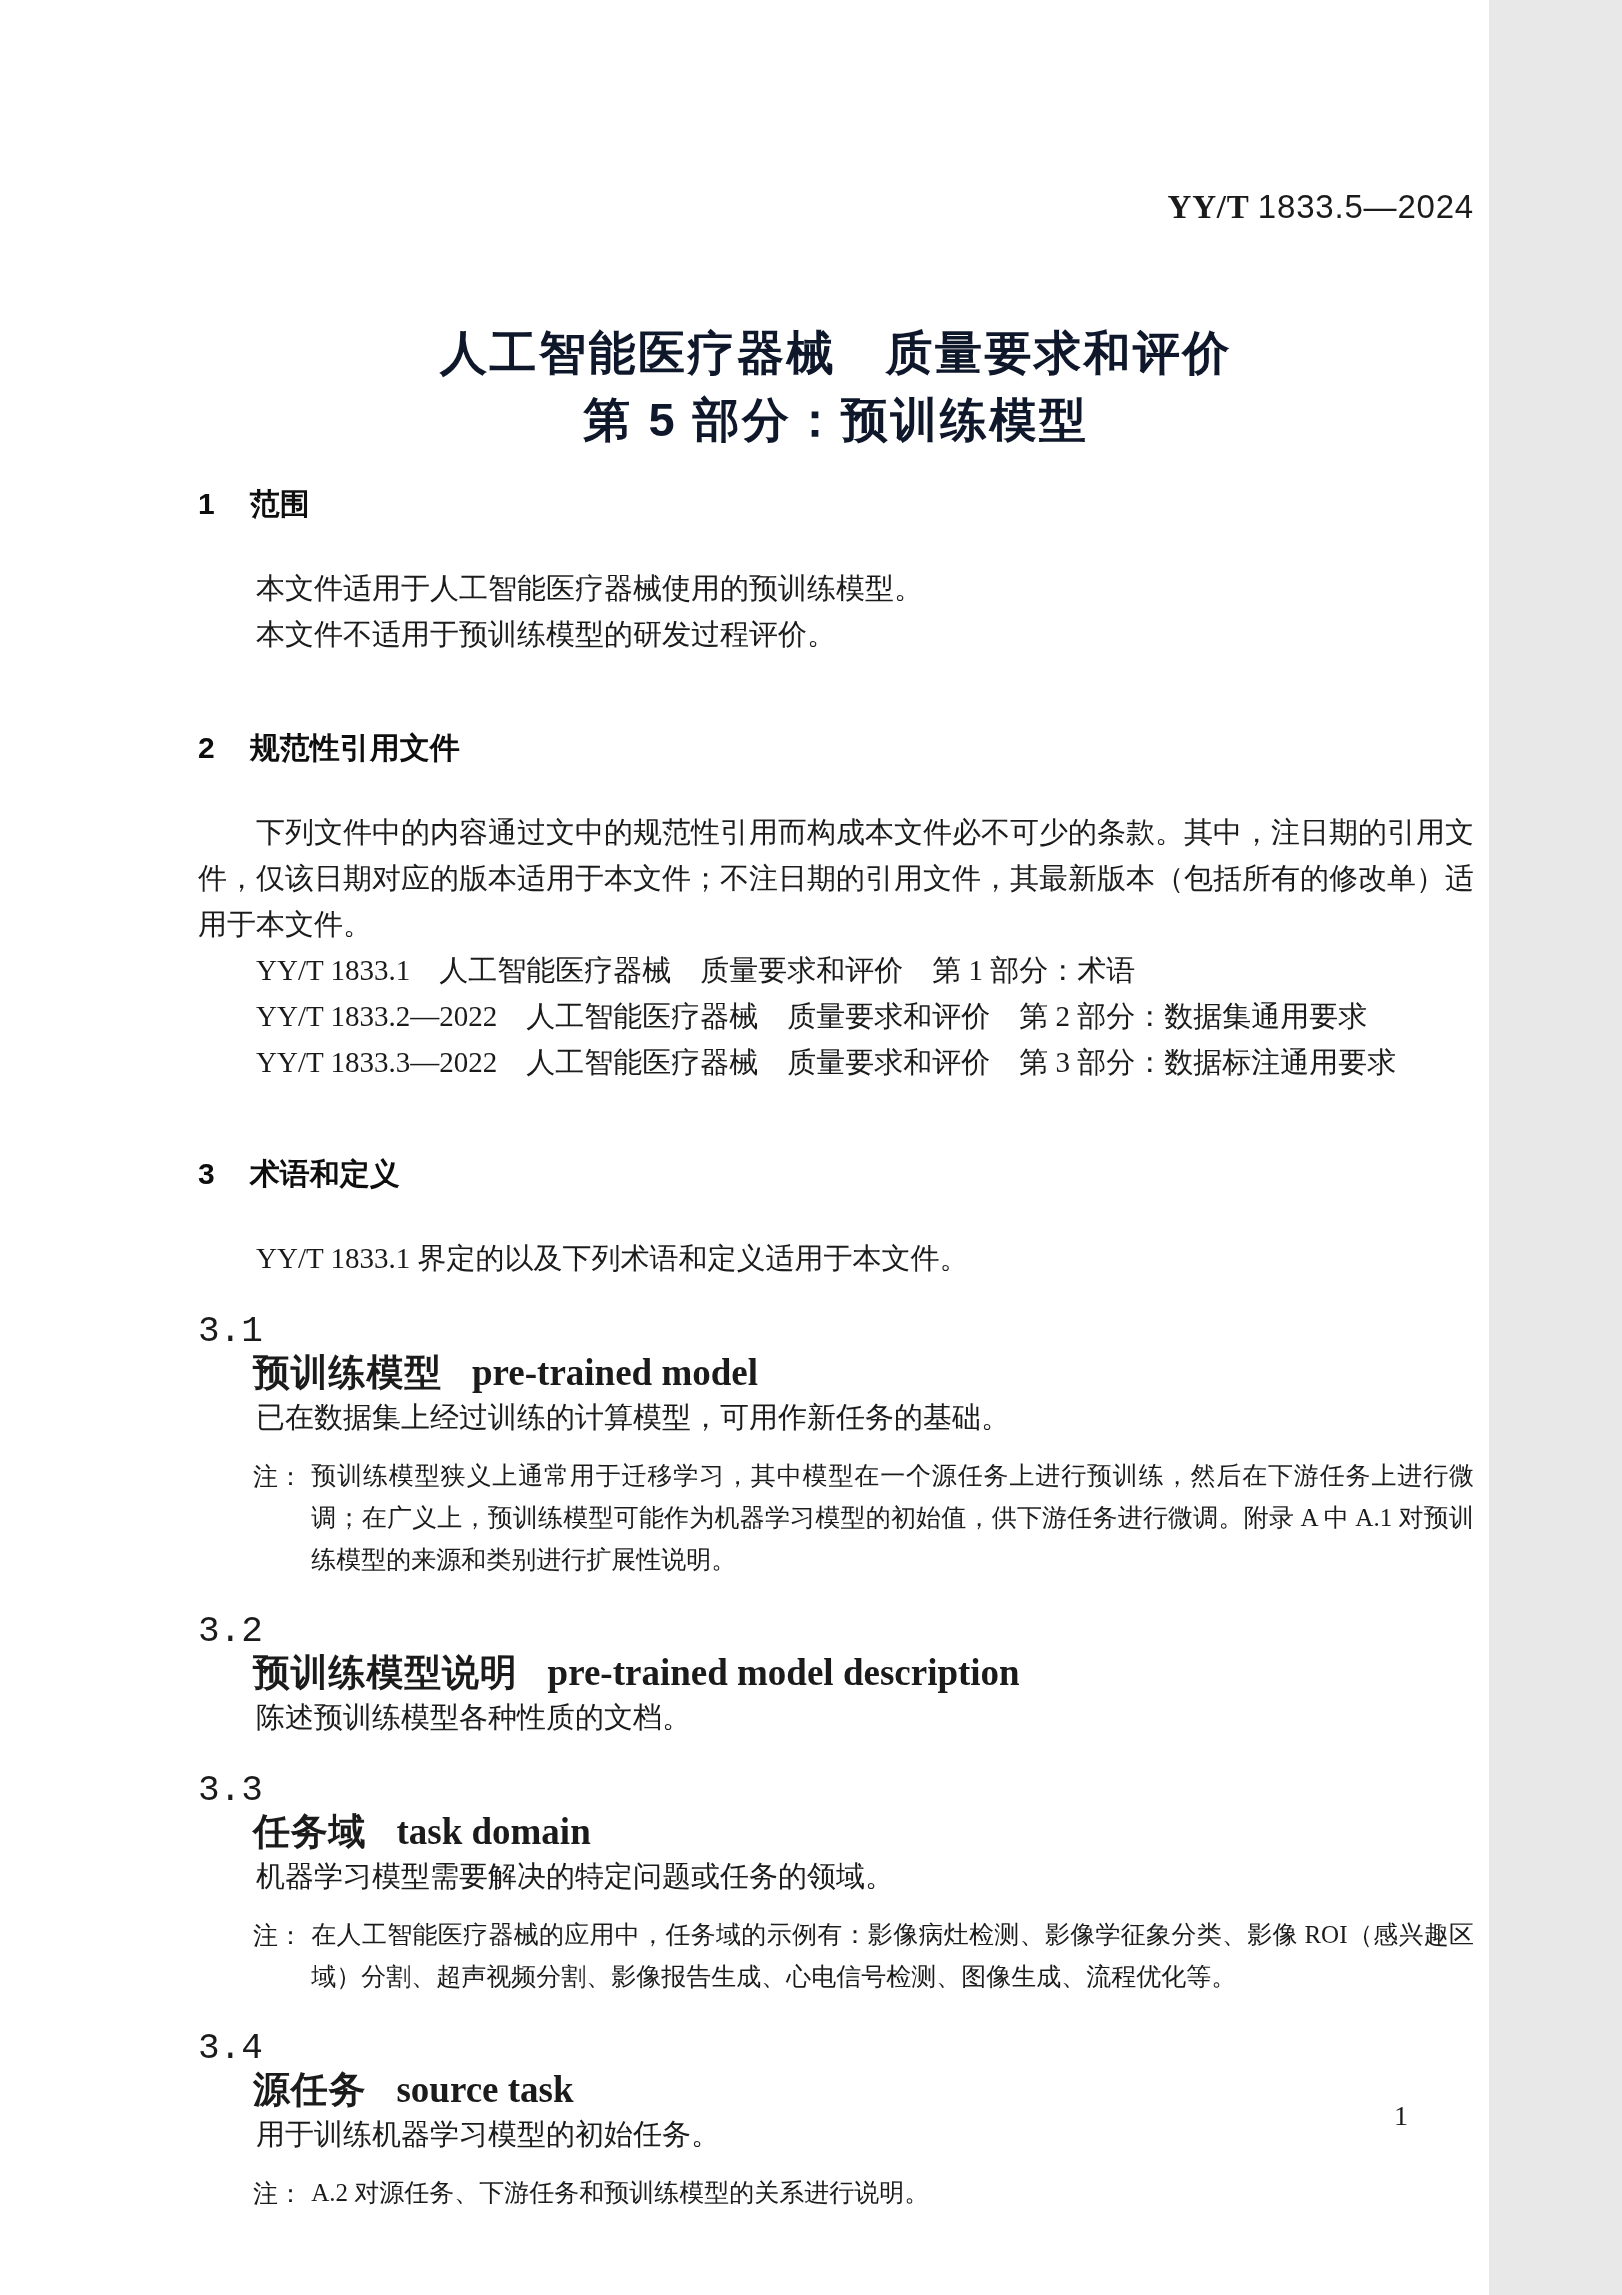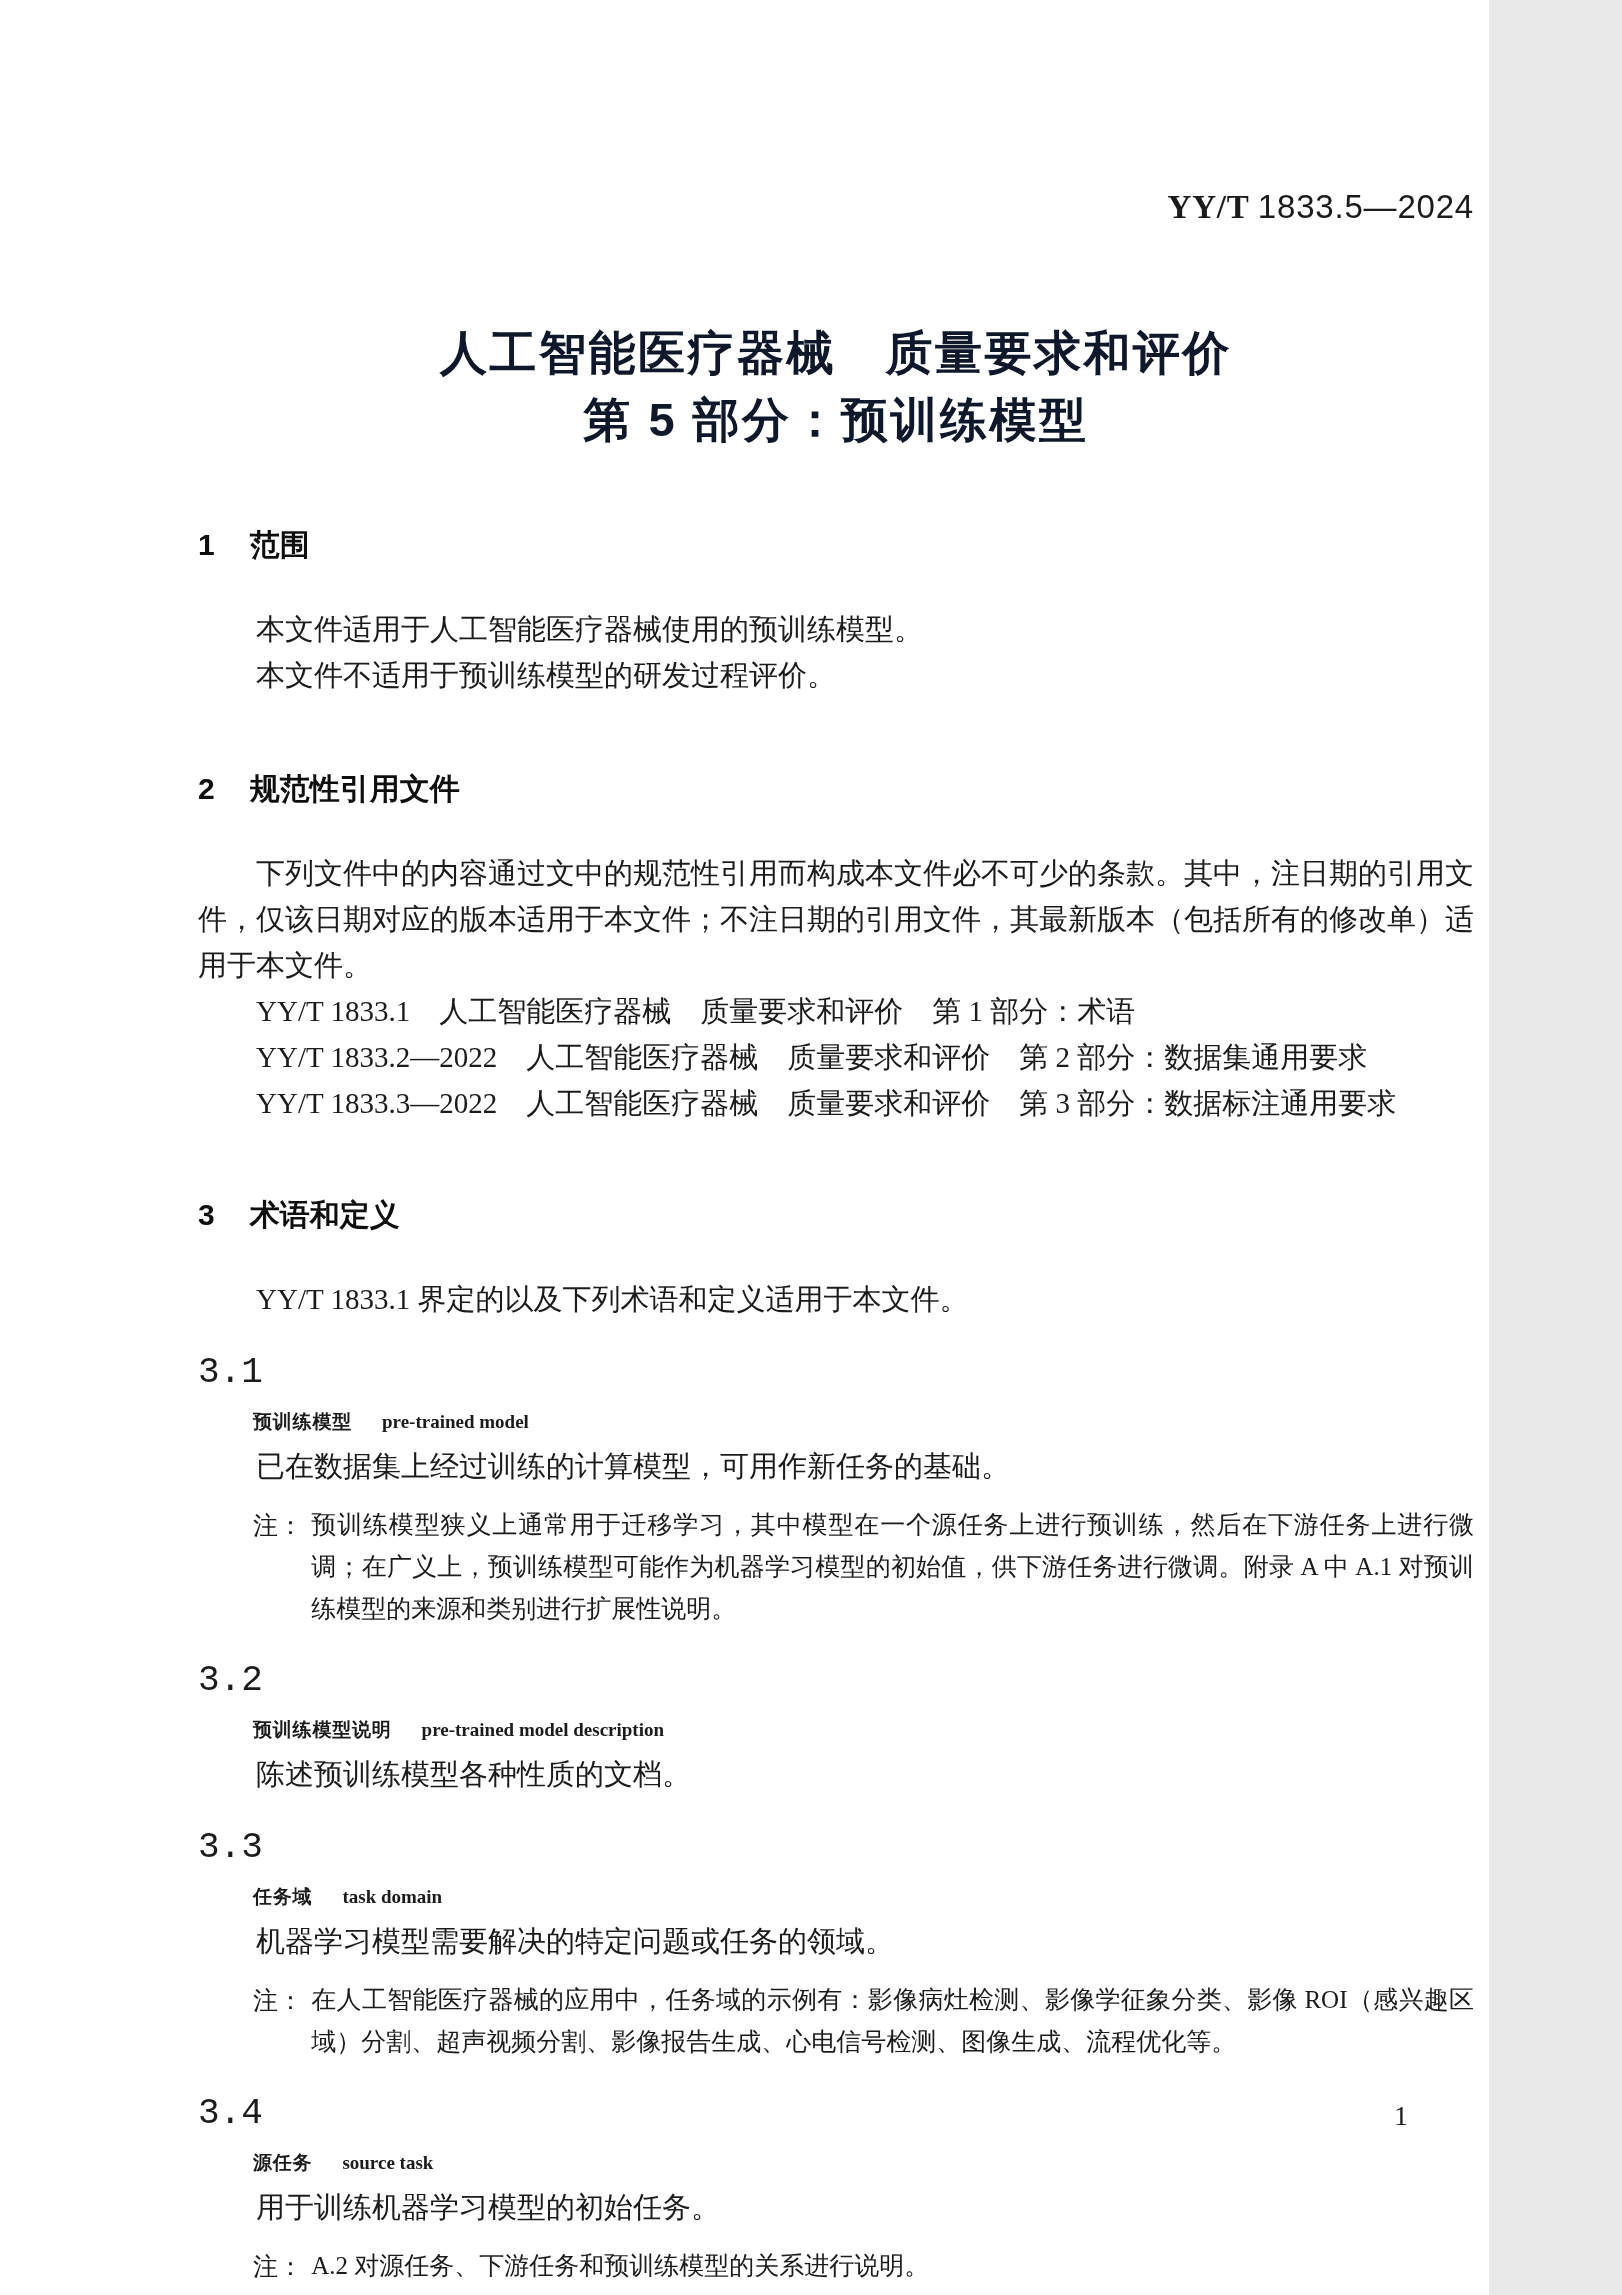--- a/index.html
+++ b/index.html
@@ -21,35 +21,35 @@
     font-family:"Liberation Sans", sans-serif; font-weight:700;
     font-size:47px; line-height:67px; color:#0f172a; letter-spacing:2.5px;
   }
 
   
   .sec-heading {
     font-family:"Liberation Sans", sans-serif; font-weight:700;
     font-size:30px; line-height:38px; color:#0e0e0e;
     margin:0 0 42px 0;
   }
-  .sec1 { margin-top:73px; }
+  .sec1 { margin-top:32px; }
   .sec2 { margin-top:72px; }
   .sec3 { margin-top:70px; }
   .h-num { display:inline-block; margin-right:35px; }
 
   p.body {
     font-size:29px; line-height:46px; margin:0;
     text-align:justify;
   }
   .indent { text-indent:2em; }
   .ref-line { font-size:29px; line-height:46px; margin:0; text-indent:2em; white-space:nowrap; }
 
   
   .term-num { font-family:Liberation Mono, monospace; font-size:36px; line-height:37px; margin-top:32px; }
-  .term-line { margin-top:10px; padding-left:55px; font-size:19px; line-height:42px; }
+  .term-line { margin-top:2px; padding-left:55px; font-size:37px; line-height:42px; }
   .term-zh { font-family:"Liberation Sans", sans-serif; font-weight:700; letter-spacing:0.8px; }
   .term-en { font-family:"Liberation Serif", serif; font-weight:700; margin-left:30px; }
   .definition { margin-top:10px; }
 
   
   .note {
     display:flex; margin:15px 0 0 55px;
     font-size:25px; line-height:42px;
   }
   .note-label { flex:none; font-family:"Liberation Sans", sans-serif; margin-right:8.3px; }

